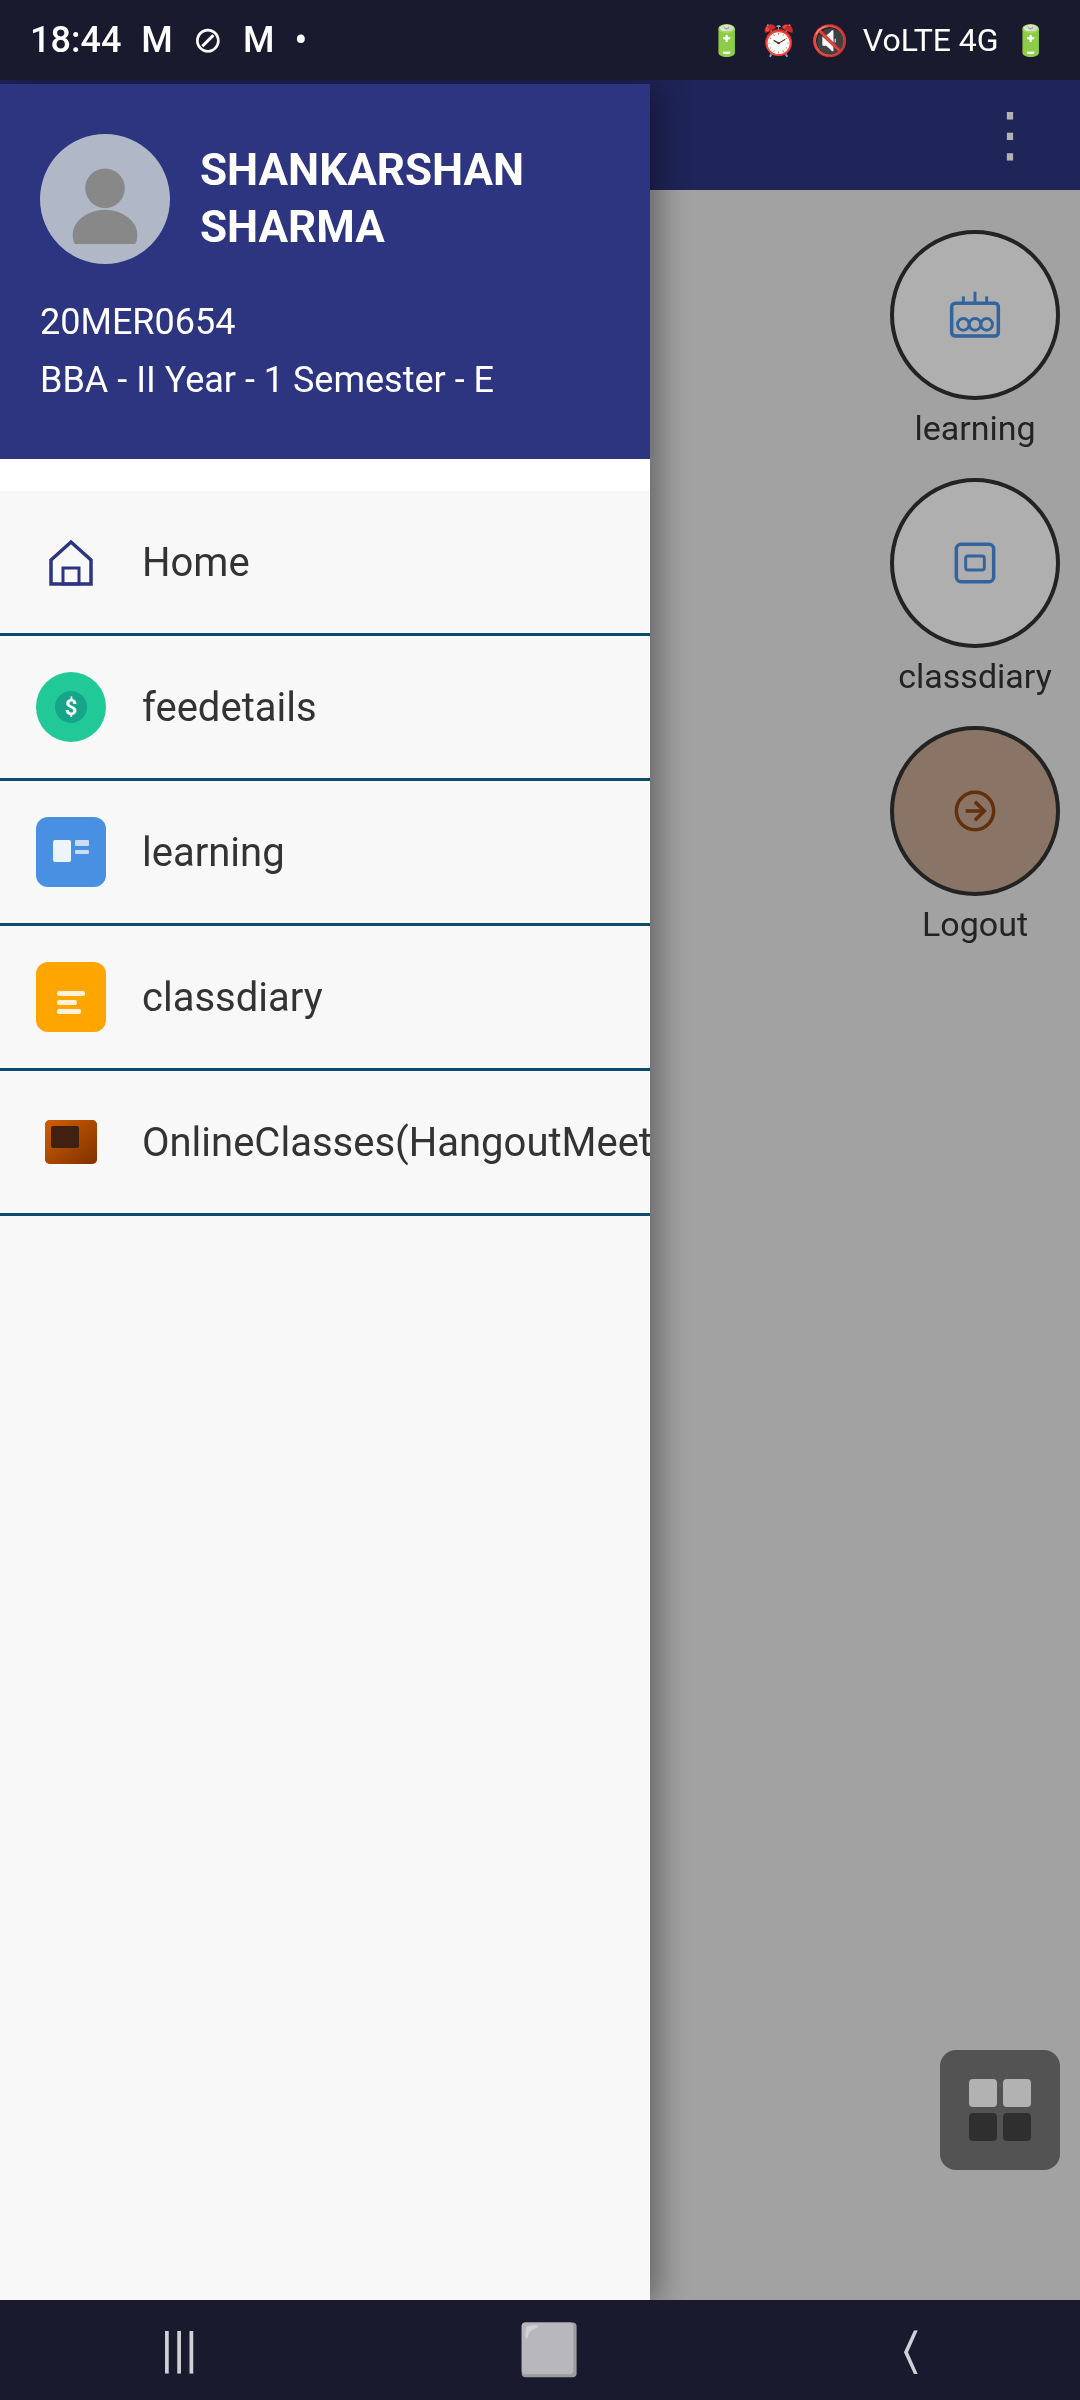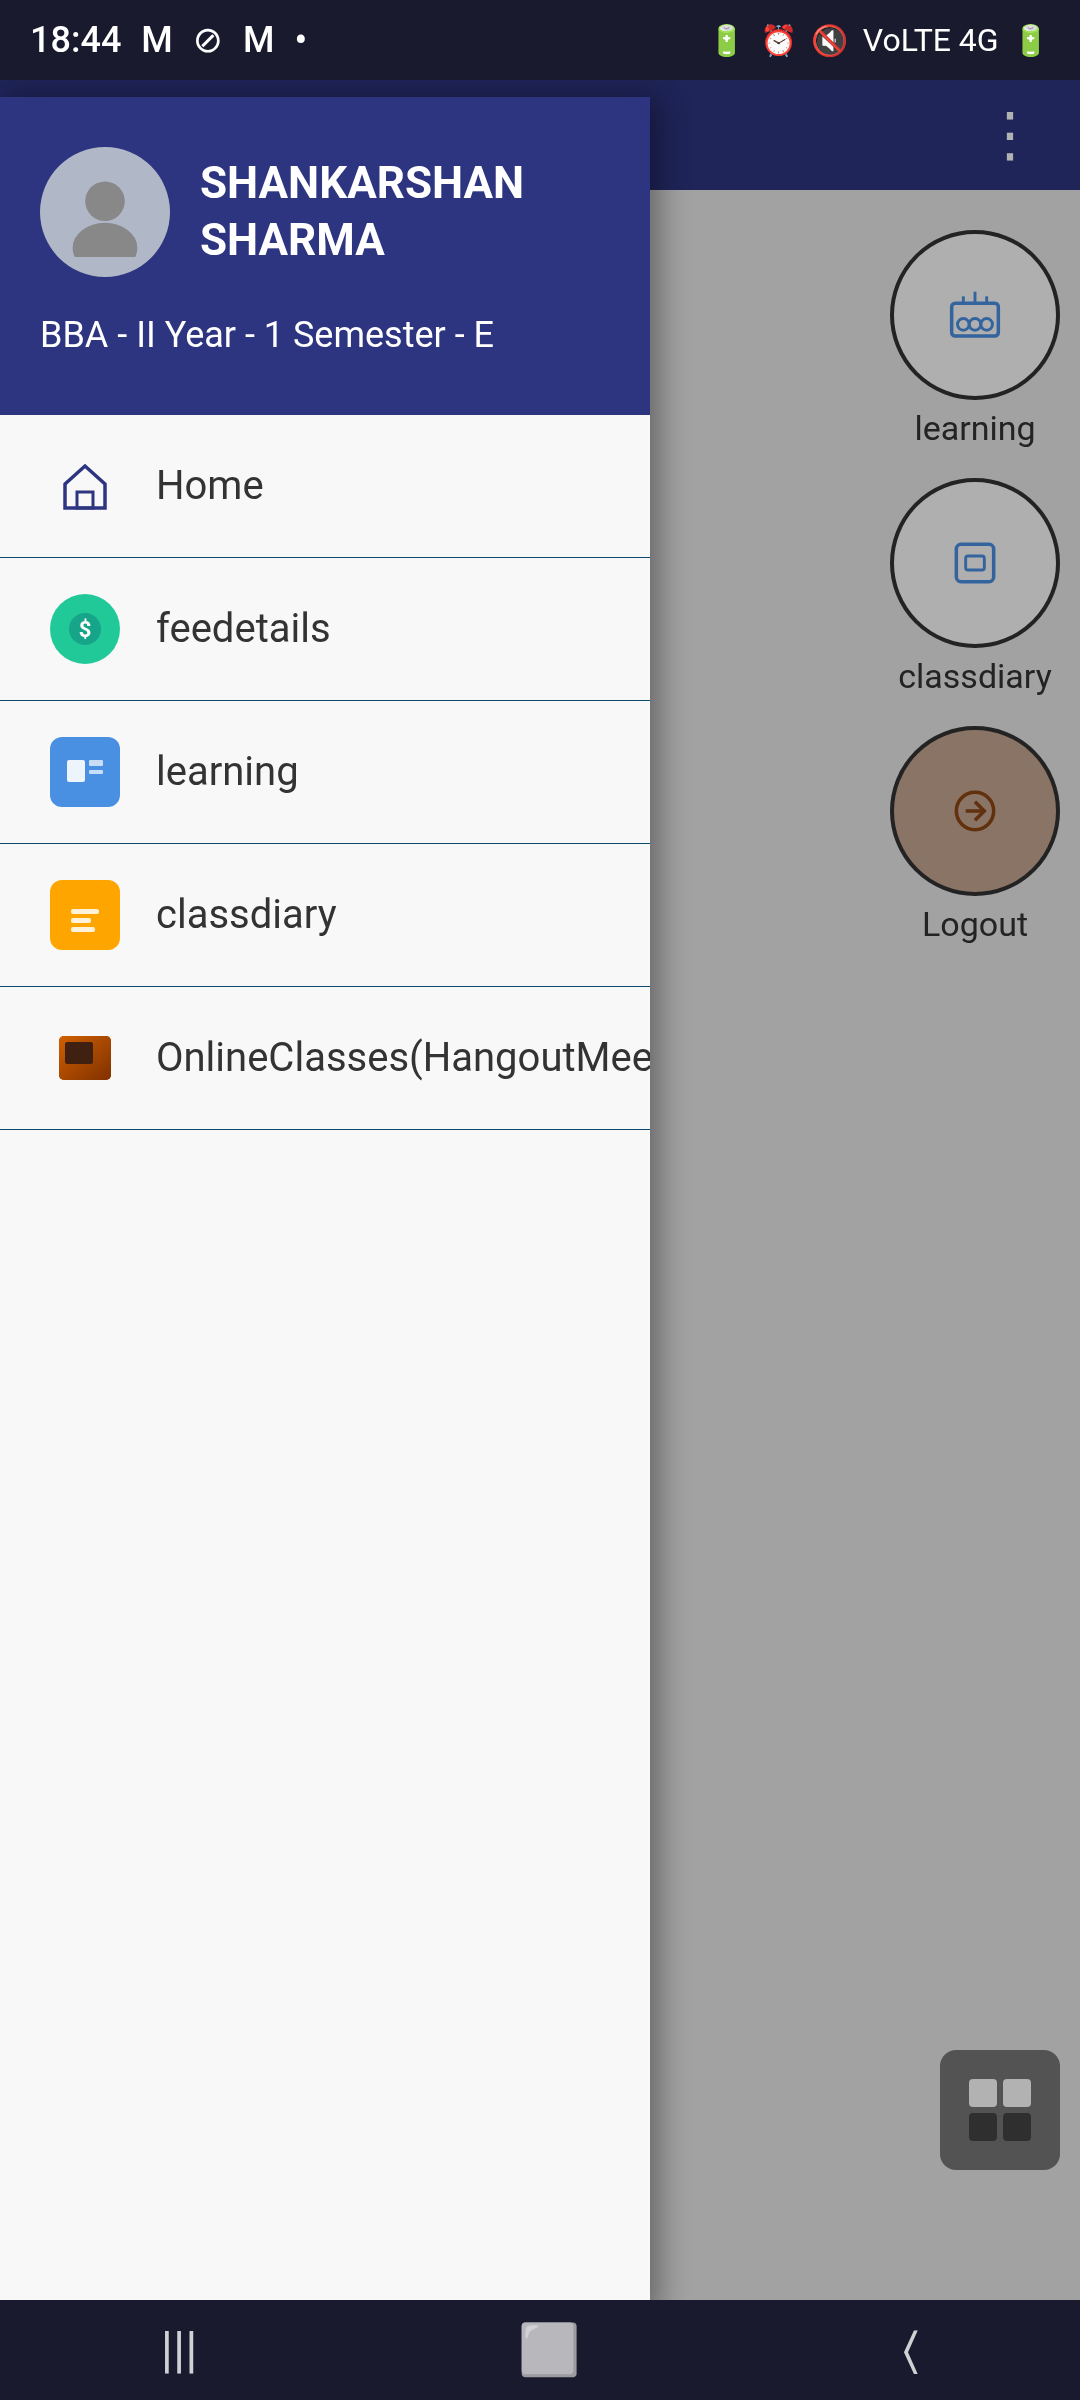--- a/index.html
+++ b/index.html
@@ -172,28 +172,29 @@
       width: 100%;
       height: 100%;
       background: rgba(0,0,0,0.3);
       z-index: 10;
     }
 
     
     .drawer {
       position: absolute;
       left: 0;
-      top: 17px;
+      top: 4px;
       width: 650px;
       height: 100%;
       background: white;
       z-index: 20;
       display: flex;
       flex-direction: column;
       box-shadow: 8px 0 30px rgba(0,0,0,0.4);
+      gap: 32px;
     }
 
     
     .drawer-header {
       background: #2d3480;
       padding: 50px 40px 50px 40px;
       display: flex;
       flex-direction: column;
       gap: 30px;
     }
@@ -232,22 +233,22 @@
     
     .drawer-menu {
       flex: 1;
       overflow-y: auto;
       background: #f8f8f8;
     }
     .menu-item {
       display: flex;
       align-items: center;
       gap: 36px;
-      padding: 36px 50px;
-      border-bottom: 1px solid #0c4a6e;
+      padding: 36px 36px;
+      border-bottom: 3px solid #0c4a6e;
       cursor: pointer;
     }
     .menu-icon-wrap {
       width: 70px;
       height: 70px;
       border-radius: 14px;
       display: flex;
       align-items: center;
       justify-content: center;
       flex-shrink: 0;
@@ -383,20 +384,21 @@
           </svg>
         </div>
         <div>
           <div class="user-name">
             <span>SHANKARSHAN</span><br>
             <span>SHARMA</span>
           </div>
         </div>
       </div>
       <div class="user-details">
+        <div>20MER0654</div>
         <div>BBA - II Year - 1 Semester - E</div>
       </div>
     </div>
 
     <div class="drawer-menu">
 
       <div class="menu-item">
         <div class="menu-icon-wrap icon-home">
           <svg width="60" height="60" viewBox="0 0 60 60" fill="none">
             <path d="M10 28 L30 10 L50 28 L50 52 L10 52 Z" stroke="#2d3480" stroke-width="3.5" fill="none"></path>

